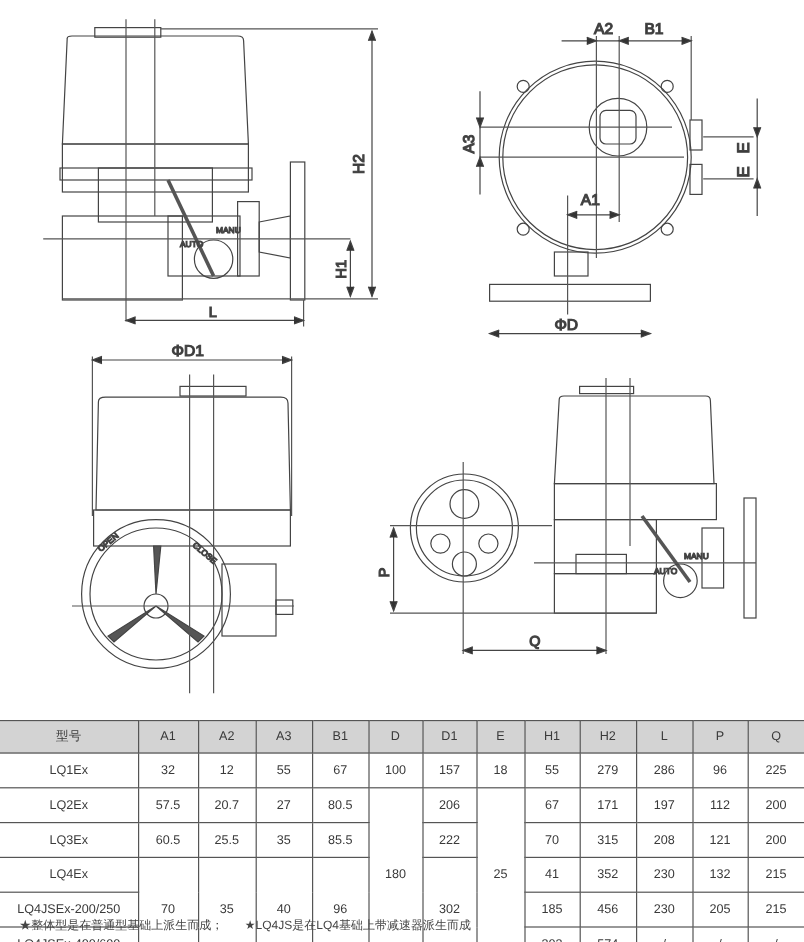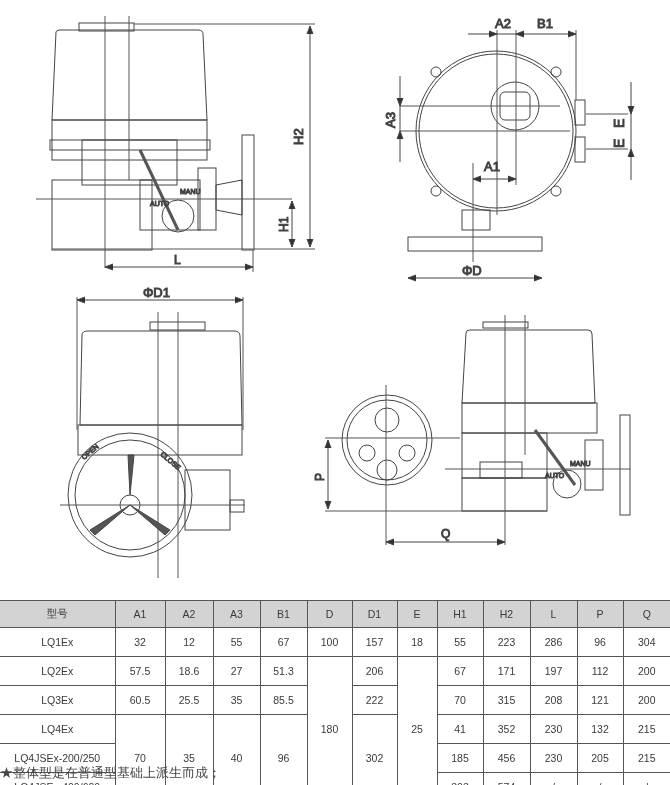--- a/index.html
+++ b/index.html
@@ -6,21 +6,21 @@
   body { width: 670px; height: 785px; background: #ffffff; position: relative; overflow: hidden; font-family: "Liberation Sans", sans-serif; color: #333; }
   .drawing { position: absolute; left: 0; top: 0; width: 670px; height: 578px; }
   .drawing svg { width: 670px; height: 578px; display: block; }
   .dim-label { font-family: "Liberation Sans", sans-serif; fill: #222; }
   .small-label { font-family: "Liberation Sans", sans-serif; fill: #444; font-size: 7px; }
   table.spec { position: absolute; left: 0; top: 600px; width: 670px; border-collapse: collapse; table-layout: fixed; font-size: 10.5px; color: #3a3a3a; }
   table.spec th, table.spec td { border: 1px solid #555; text-align: center; height: 29px; font-weight: normal; padding: 0; }
   table.spec th { background: #d3d3d3; height: 27px; }
   table.spec tr > *:first-child { border-left: none; }
   table.spec tr > *:last-child { border-right: none; }
-  .notes { position: absolute; left: 0; top: 764px; font-size: 13px; color: #444; display: flex; gap: 18px; }
+  .notes { position: absolute; left: 16px; top: 764px; font-size: 10px; color: #444; display: flex; gap: 18px; }
 </style>
 </head>
 <body>
 
 <div class="drawing">
 <svg viewBox="0 0 670 578" xmlns="http://www.w3.org/2000/svg" stroke="#444" fill="none" stroke-width="1">
 
   <g>
     <rect x="79" y="23" width="55" height="8"></rect>
     <path d="M56 32 Q56 30 60 30 L198 30 Q203 30 203 34 L207 120 L52 120 Z"></path>
@@ -187,31 +187,31 @@
     <tr>
       <td>LQ1Ex</td>
       <td>32</td>
       <td>12</td>
       <td>55</td>
       <td>67</td>
       <td>100</td>
       <td>157</td>
       <td>18</td>
       <td>55</td>
-      <td>223</td>
+      <td>279</td>
       <td>286</td>
       <td>96</td>
-      <td>304</td>
+      <td>225</td>
     </tr>
     <tr>
       <td>LQ2Ex</td>
       <td>57.5</td>
-      <td>18.6</td>
+      <td>20.7</td>
       <td>27</td>
-      <td>51.3</td>
+      <td>80.5</td>
       <td rowspan="5">180</td>
       <td>206</td>
       <td rowspan="5">25</td>
       <td>67</td>
       <td>171</td>
       <td>197</td>
       <td>112</td>
       <td>200</td>
     </tr>
     <tr>
@@ -254,13 +254,14 @@
       <td>574</td>
       <td>/</td>
       <td>/</td>
       <td>/</td>
     </tr>
   </tbody>
 </table>
 
 <div class="notes">
   <span>★整体型是在普通型基础上派生而成；</span>
+  <span>★LQ4JS是在LQ4基础上带减速器派生而成</span>
 </div>
 
 </body></html>

